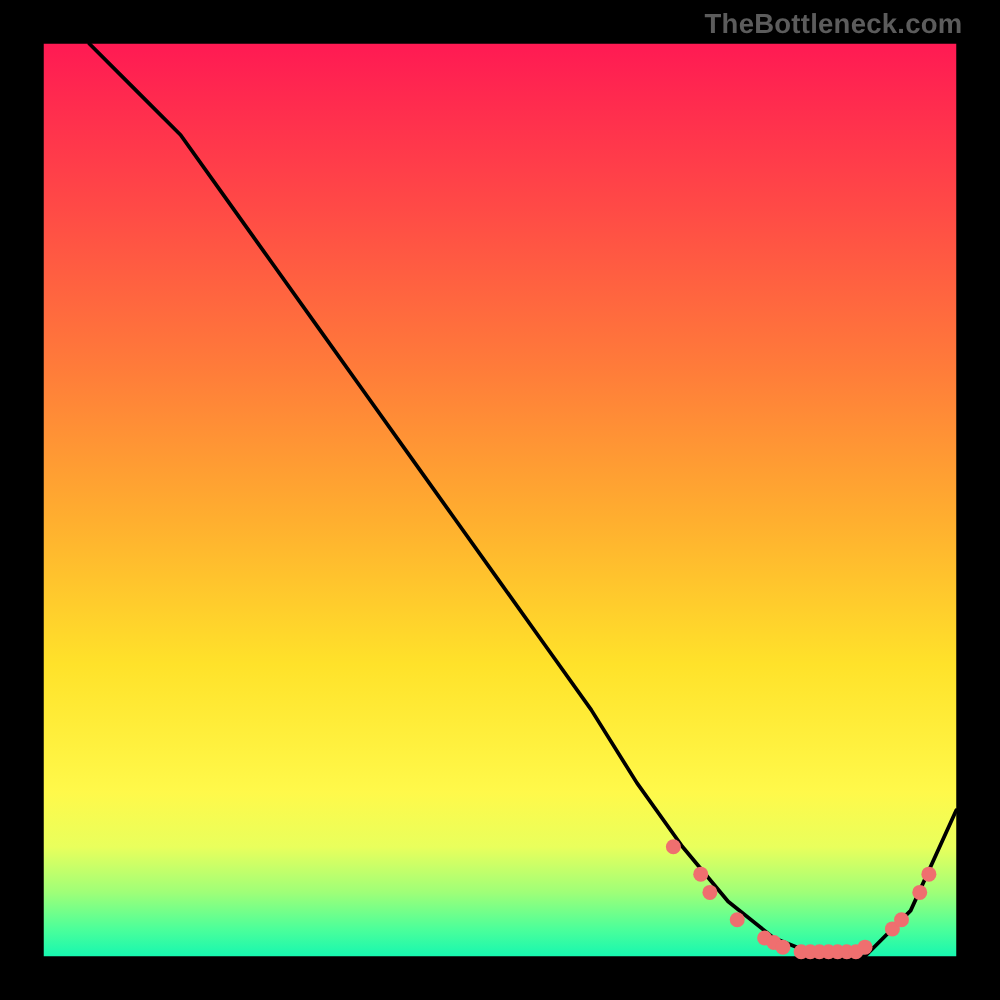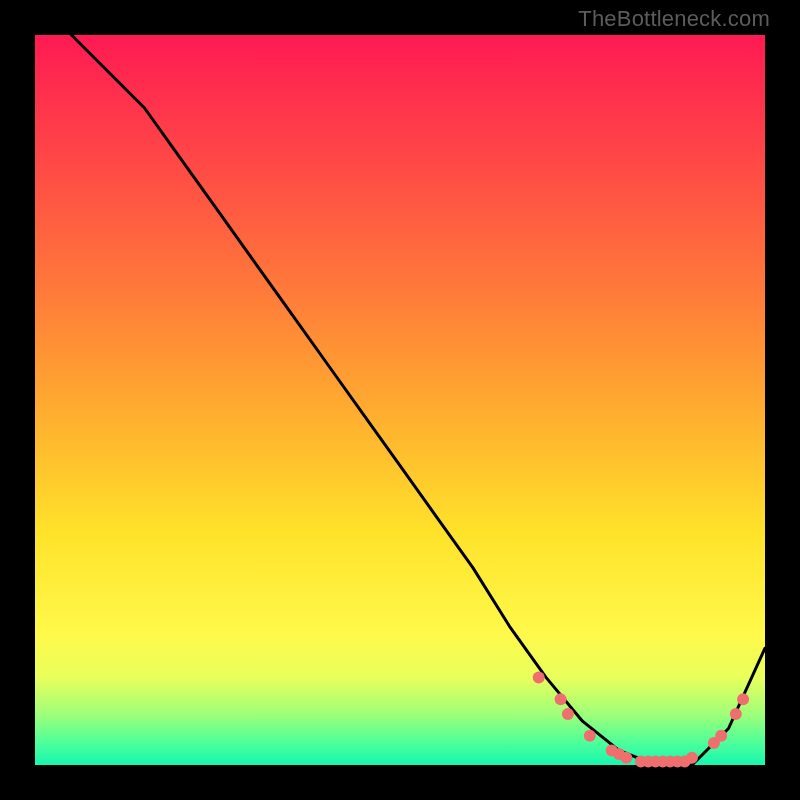--- a/index.html
+++ b/index.html
@@ -37,21 +37,21 @@
       #4cff9a 97%,
       #17f7b0 100%
     );
   }
   .watermark {
     position: absolute;
     top: 6px;
     right: 30px;
     color: #5c5c5c;
     font-size: 22px;
-    font-weight: 400;
+    font-weight: 700;
     letter-spacing: 0.2px;
     user-select: none;
   }
   svg.curve-layer {
     position: absolute;
     left: 0;
     top: 0;
     width: 730px;
     height: 730px;
     overflow: visible;

